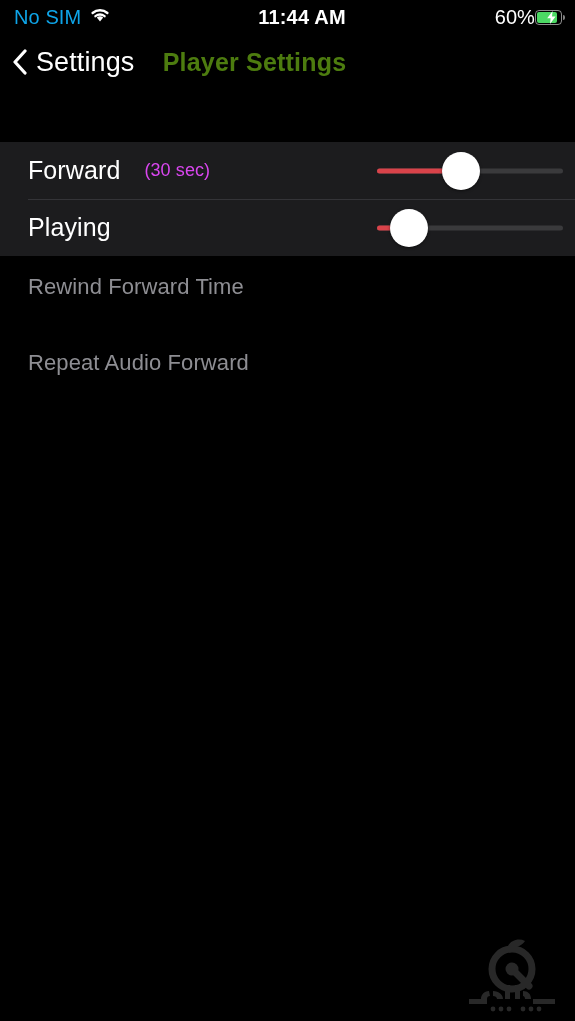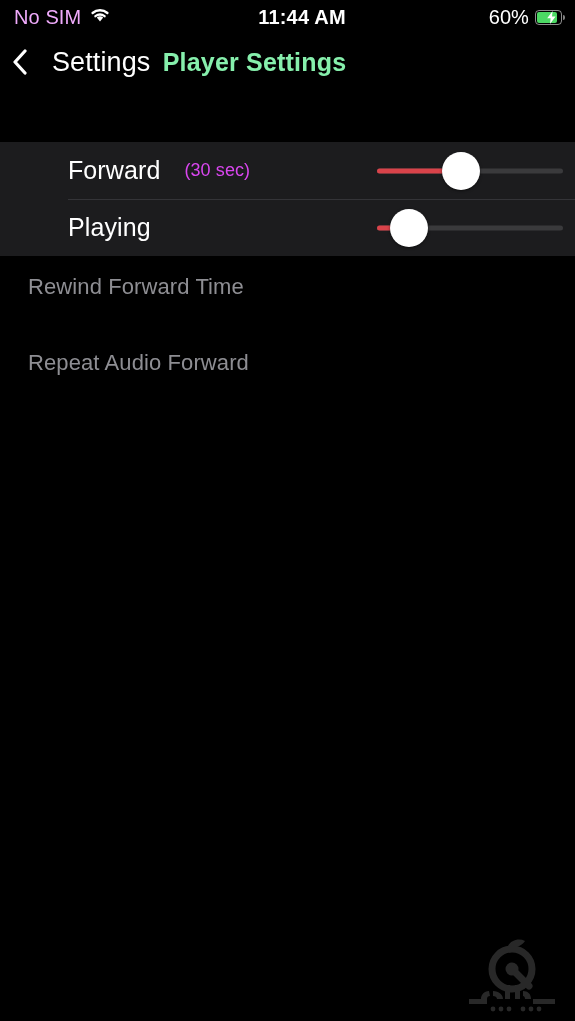--- a/index.html
+++ b/index.html
@@ -14,30 +14,30 @@
 
   
   .statusbar {
     position:absolute; top:0; left:0; width:575px; height:34px;
     display:flex; align-items:center; color:#fff;
   }
   .sb-left {
     position:absolute; left:14px; top:0; height:34px;
     display:flex; align-items:center; gap:7px;
   }
-  .sb-carrier { font-size:20px; letter-spacing:0.1px; color:#f0abfc; }
+  .sb-carrier { font-size:20px; letter-spacing:0.1px; color:#0ea5e9; }
   .wifi-icon { display:block; }
   .sb-center {
     position:absolute; left:0; width:575px; top:0; height:34px;
     display:flex; align-items:center; justify-content:center;padding-left:29px;
   }
   .sb-time { font-size:20px; font-weight:bold; color:#fff; letter-spacing:0.2px; }
   .sb-right {
     position:absolute; right:10px; top:0; height:34px;
-    display:flex; align-items:center; gap:6px;
+    display:flex; align-items:center; 
   }
   .sb-batt-pct { font-size:20px; color:#fff; letter-spacing:0.1px; }
   .battery { position:relative; width:30px; height:15px; }
   .battery .shell {
     position:absolute; left:0; top:0; width:27px; height:15px;
     border:1.5px solid rgba(255,255,255,0.55); border-radius:4px;
   }
   .battery .cap {
     position:absolute; right:0; top:5px; width:2px; height:5px;
     background:rgba(255,255,255,0.5); border-radius:0 2px 2px 0;
@@ -50,40 +50,40 @@
     position:absolute; left:11px; top:1px; width:11px; height:13px;
   }
 
   
   .navbar {
     position:absolute; top:34px; left:0; width:575px; height:56px;
     background:#000;
   }
   .nav-back {
     position:absolute; left:12px; top:0; height:56px;
-    display:flex; align-items:center; gap:24px; cursor:pointer;
+    display:flex; align-items:center; gap:8px; cursor:pointer;
   }
   .chev {
     display:block; width:16px; height:26px;
   }
   .nav-back-label { font-size:27px; color:#fff; letter-spacing:0.1px; }
   .nav-title {
     position:absolute; left:0; top:0; width:509px; height:56px;
     display:flex; align-items:center; justify-content:center;
-    font-size:25px; font-weight:bold; color:#86efac; letter-spacing:0.2px;
+    font-size:25px; font-weight:bold; color:#4d7c0f; letter-spacing:0.2px;
   }
 
   
   .content { position:absolute; top:90px; left:0; width:575px; bottom:0; background:#000; }
   .gap { height:52px; background:#000; }
 
   .group { background:#1C1C1E; }
   .row {
     position:relative; height:57px; display:flex; align-items:center;
-    padding-left:28px; padding-right:12px;margin-left:40px;
+    padding-left:28px; padding-right:12px;
   }
   .row + .row::before {
     content:""; position:absolute; left:28px; right:0; top:0; height:1px;
     background:#343438;
   }
   .row-label { font-size:25px; color:#fff; letter-spacing:0.1px; }
   .row-value { font-size:18px; color:#d946ef; margin-left:24px; letter-spacing:0.1px; }
 
   
   .slider { position:absolute; right:12px; top:0; height:57px; width:186px; }

